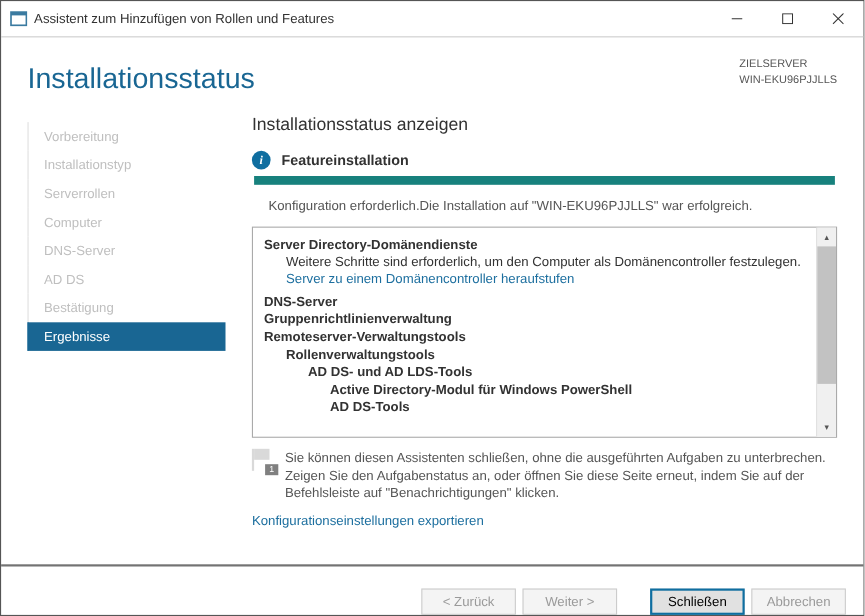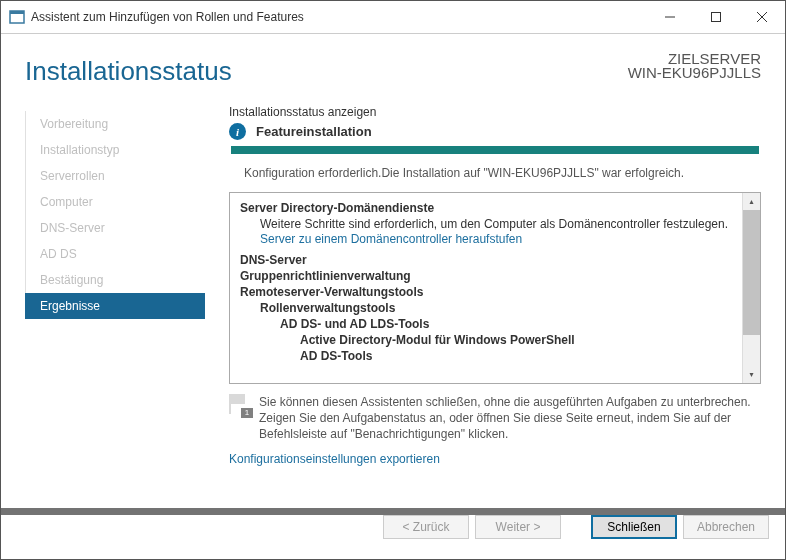--- a/index.html
+++ b/index.html
@@ -6,27 +6,27 @@
   .window{width:786px;height:560px;border:1px solid #555;box-sizing:border-box;display:flex;flex-direction:column}
   .titlebar{height:32px;display:flex;align-items:center;border-bottom:1px solid #ccc;padding-left:8px}
   .titlebar .app-icon{width:16px;height:16px;margin-right:6px}
   .titlebar .title{flex:1;font-size:12px}
   .win-btns{display:flex;height:100%}
   .win-btn{width:46px;display:flex;align-items:center;justify-content:center;font-size:13px;color:#333;cursor:default}
   .win-btn svg{width:10px;height:10px;stroke:#333;stroke-width:1;fill:none}
   .content{flex:1;display:flex;flex-direction:column;padding:18px 24px 0 24px;position:relative}
   .header-row{display:flex;align-items:flex-start;margin-bottom:18px}
   .page-title{font-size:26px;font-weight:400;color:#196693;flex:1;margin-top:4px}
-  .target{text-align:right;font-size:15px;color:#555;line-height:14px}
+  .target{text-align:left;font-size:10px;color:#555;line-height:14px}
   .body{flex:1;display:flex;min-height:0}
   .sidebar{width:180px;padding-top:6px}
   .side-item{height:26px;line-height:26px;padding-left:14px;font-size:12px;color:#bfbfbf;border-left:1px solid #e0e0e0;cursor:default}
   .side-item.active{background:#196693;color:#fff;border-left:1px solid #196693}
   .main{flex:1;display:flex;flex-direction:column;padding-left:24px;min-width:0}
-  .section-label{font-size:12px;color:#323232;margin-bottom:4px}
+  .section-label{font-size:16px;color:#323232;margin-bottom:14px}
   .status-row{display:flex;align-items:center;margin-bottom:6px}
   .info-icon{width:17px;height:17px;border-radius:50%;background:#0f6ea0;color:#fff;font-family:Georgia,serif;font-style:italic;font-weight:bold;font-size:11px;display:flex;align-items:center;justify-content:center;margin-right:10px}
   .status-title{font-size:13px;font-weight:700;color:#323232}
   .progress{height:8px;background:#17817d;margin-bottom:12px;margin-left:2px;margin-right:2px}
   .result-msg{font-size:12px;color:#555;margin-bottom:12px;margin-left:15px}
   .tree-box{border:1px solid #aaa;height:190px;display:flex}
   .tree-inner{flex:1;padding:8px 10px 6px 10px;overflow:hidden}
   .tree-inner .hdr{font-weight:700;font-size:12px;margin-bottom:2px}
   .tree-inner .txt{font-size:12px;margin-bottom:1px}
   .tree-inner .lnk{color:#1d6f9f;cursor:pointer;margin-bottom:6px;display:inline-block}
@@ -36,21 +36,21 @@
   .scrollbar{width:17px;background:#f0f0f0;display:flex;flex-direction:column;border-left:1px solid #ddd}
   .scrollbar .arrow{height:17px;display:flex;align-items:center;justify-content:center;font-size:8px;color:#555;background:#f0f0f0}
   .scrollbar .track{flex:1;background:#f0f0f0;position:relative}
   .scrollbar .thumb{position:absolute;top:0;left:0;right:0;height:80%;background:#c2c2c2}
   .hint-row{display:flex;margin-top:10px;font-size:12px;color:#555;line-height:16px}
   .hint-icon{width:22px;height:22px;margin-right:8px;flex-shrink:0;position:relative}
   .hint-icon .flag{position:absolute;top:0;left:2px;width:14px;height:10px;background:#d9d9d9}
   .hint-icon .pole{position:absolute;top:0;left:0;width:2px;height:20px;background:#d9d9d9}
   .hint-icon .badge{position:absolute;bottom:-2px;right:-2px;width:12px;height:10px;background:#808080;color:#fff;font-size:8px;display:flex;align-items:center;justify-content:center}
   .export-link{color:#1d6f9f;font-size:12px;margin-top:10px;margin-bottom:6px;cursor:pointer;display:inline-block}
-  .footer{height:44px;border-top:7px solid #737373;display:flex;align-items:flex-start;justify-content:flex-end;padding:0 16px;gap:6px}
+  .footer{height:44px;border-top:2px solid #737373;display:flex;align-items:flex-end;justify-content:flex-end;padding:0 16px;gap:6px}
   .btn{min-width:86px;height:24px;border:1px solid #aaa;background:#e1e1e1;font-size:12px;padding:0 12px;cursor:default}
   .btn[disabled]{color:#9a9a9a;background:#f4f4f4;border-color:#ccc}
   .btn.primary{border:2px solid #0f6ea0}
   .btn-gap{width:18px}
 </style>
 </head>
 <body>
 
 <div class="window">
 

